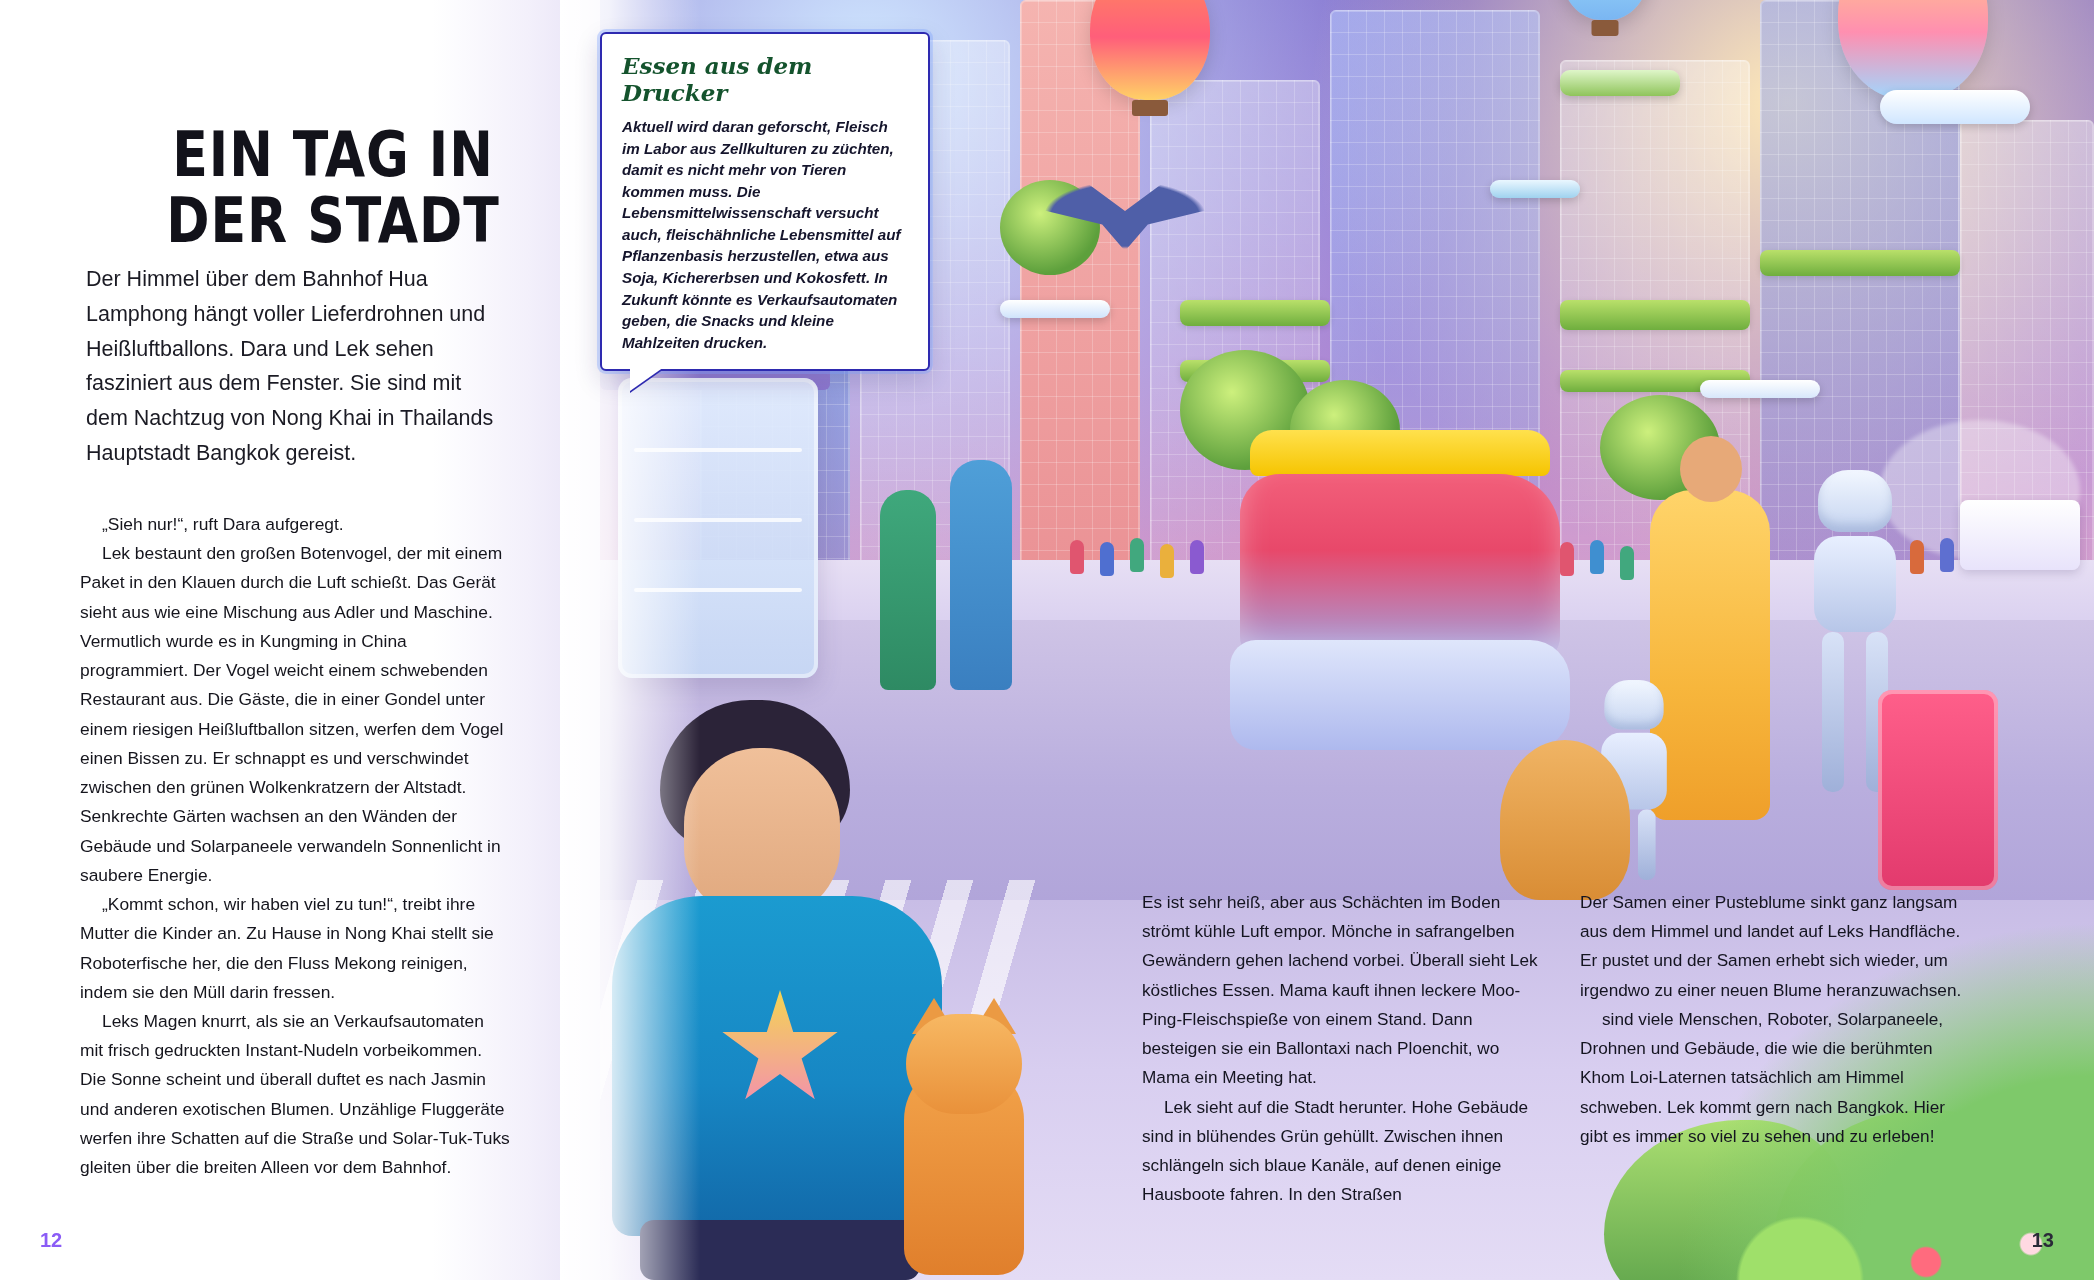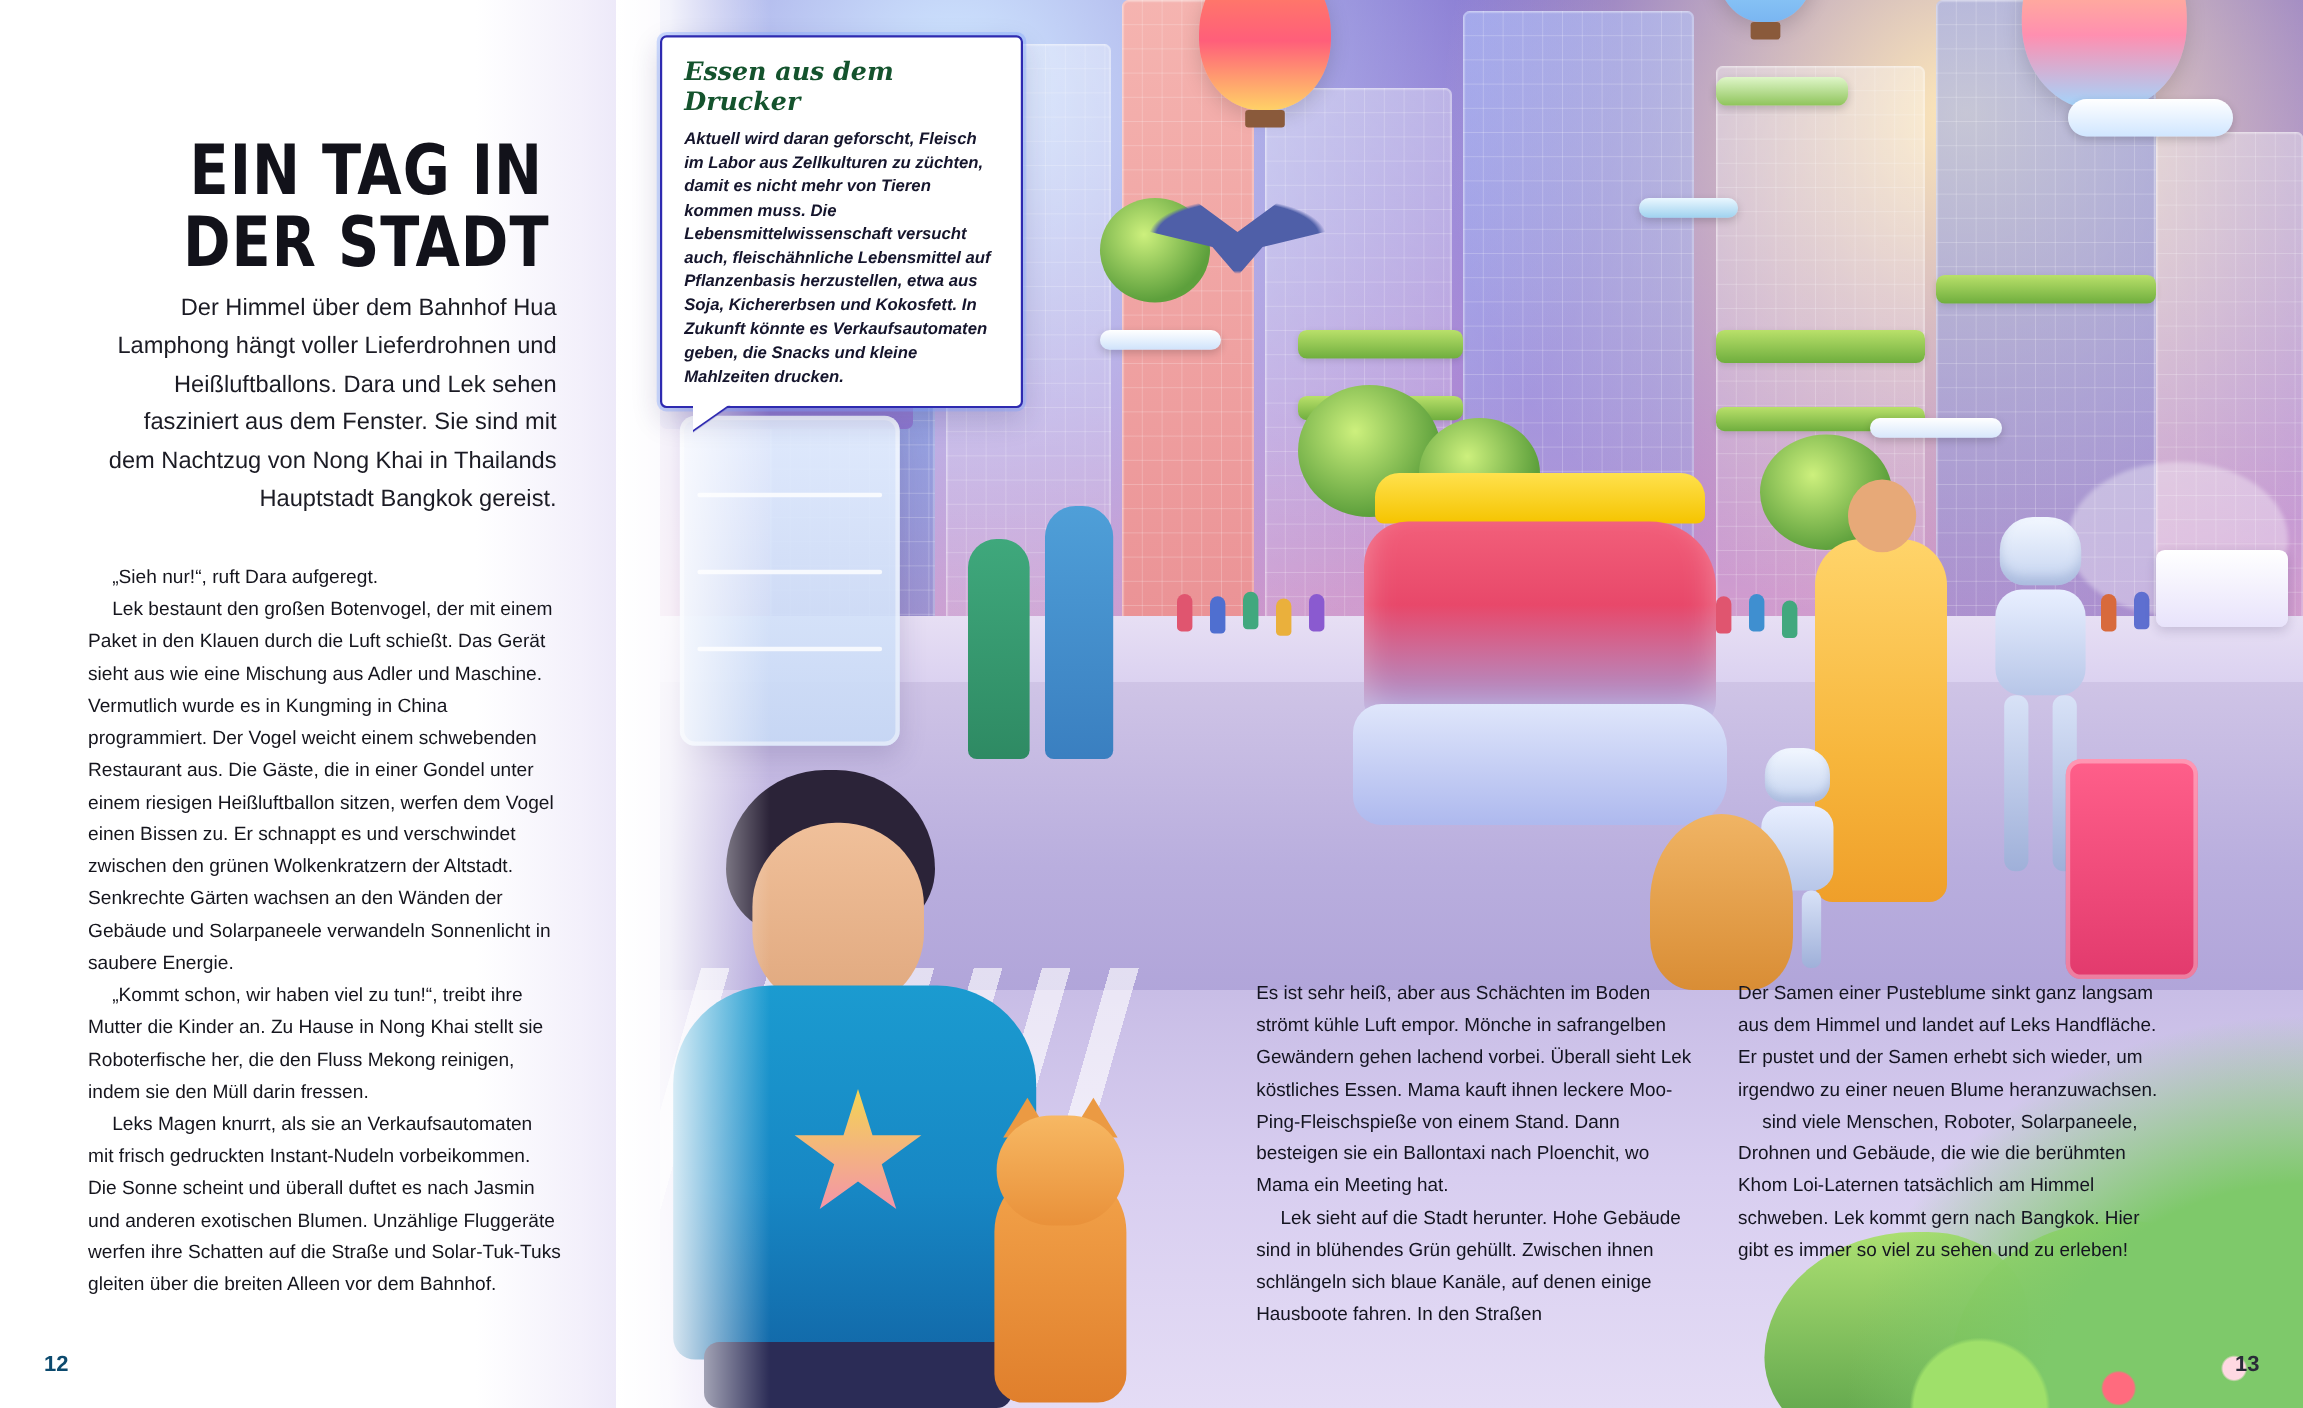--- a/index.html
+++ b/index.html
@@ -300,21 +300,21 @@
     transform: scaleX(0.92);
     transform-origin: center top;
   }
   .headline .l2 { display: block; }
 
   .intro {
     position: absolute;
     left: 86px; top: 262px;
     width: 420px;
     z-index: 10;
-    text-align: right;
+    text-align: left;
     font-size: 21.5px;
     line-height: 1.62;
     color: #1b1b24;
   }
 
   .body-col {
     position: absolute;
     left: 80px; top: 510px;
     width: 430px;
     z-index: 10;
@@ -374,21 +374,21 @@
     border-top: 24px solid #ffffff;
     filter: drop-shadow(0 2px 0 #2e2ab0);
   }
 
   
   .folio {
     position: absolute;
     bottom: 28px;
     font-size: 20px;
     font-weight: bold;
-    color: #0c4a6e;
+    color: #8b5cf6;
     z-index: 20;
   }
   #folio-left { left: 40px; }
   #folio-right { right: 40px; color: #2a2a38; }
 
   .shop-sign {
     position: absolute;
     background: linear-gradient(180deg,#ffffff,#e8e3fb);
     border-radius: 8px;
     box-shadow: 0 3px 10px rgba(50,40,90,.18);

